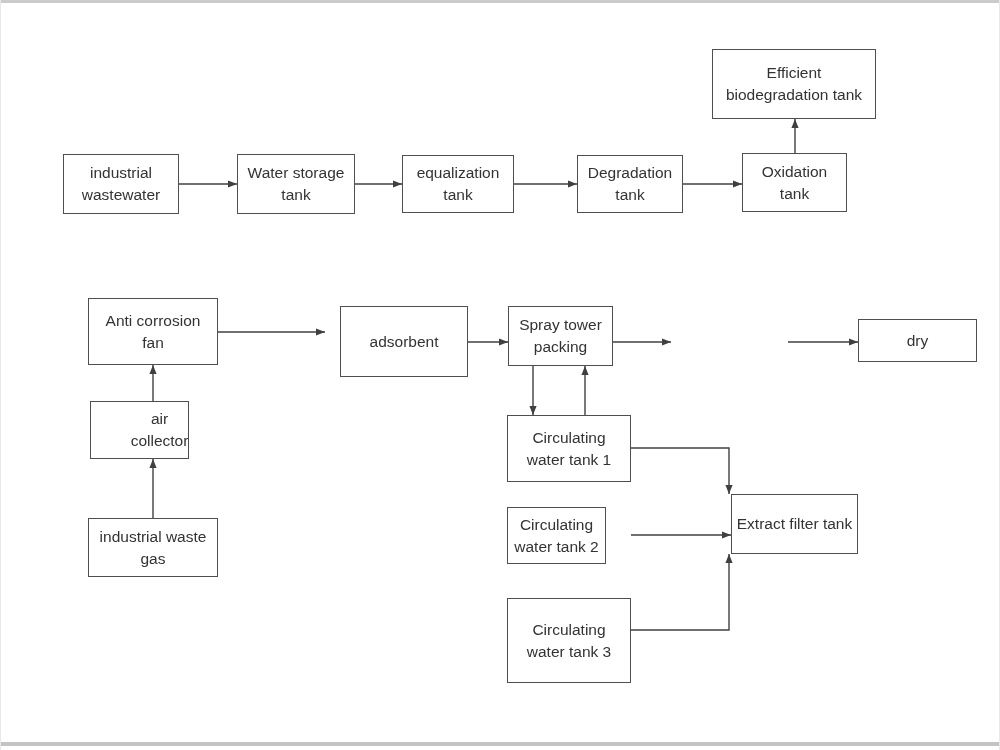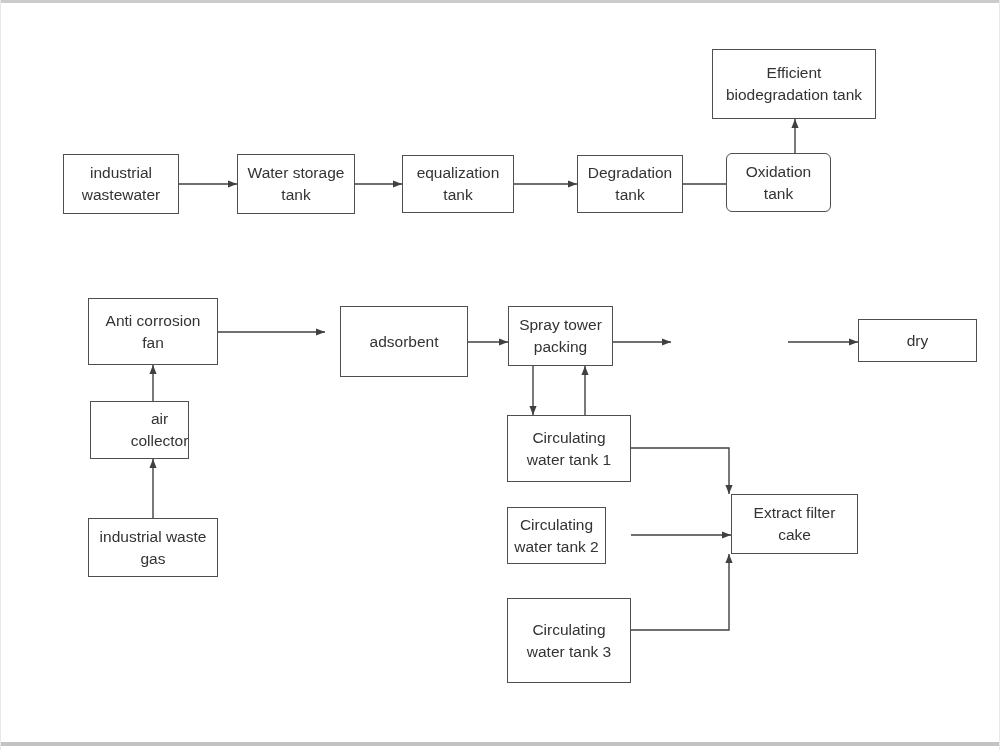--- a/index.html
+++ b/index.html
@@ -106,21 +106,21 @@
       </div>
       <div class="node" style="left: 237px; top: 154px; width: 118px; height: 60px;">
         <span class="node-label">Water storage tank</span>
       </div>
       <div class="node" style="left: 402px; top: 155px; width: 112px; height: 58px;">
         <span class="node-label">equalization tank</span>
       </div>
       <div class="node" style="left: 577px; top: 155px; width: 106px; height: 58px;">
         <span class="node-label">Degradation tank</span>
       </div>
-      <div class="node" style="left: 726px; top: 153px; width: 105px; height: 59px; border-radius: 6px;">
+      <div class="node" style="left: 742px; top: 153px; width: 105px; height: 59px;">
         <span class="node-label">Oxidation tank</span>
       </div>
       <div class="node" style="left: 712px; top: 49px; width: 164px; height: 70px; justify-content: flex-end;">
         <span class="node-label">Efficient biodegradation tank</span>
       </div>
       <div class="node" style="left: 88px; top: 298px; width: 130px; height: 67px;">
         <span class="node-label">Anti corrosion fan</span>
       </div>
       <div class="node" style="left: 90px; top: 401px; width: 99px; height: 58px; padding-left: 44px;">
         <span class="node-label">air collector</span>
@@ -140,20 +140,20 @@
       <div class="node" style="left: 507px; top: 415px; width: 124px; height: 67px;">
         <span class="node-label">Circulating water tank 1</span>
       </div>
       <div class="node" style="left: 507px; top: 507px; width: 99px; height: 57px;">
         <span class="node-label">Circulating water tank 2</span>
       </div>
       <div class="node" style="left: 507px; top: 598px; width: 124px; height: 85px;">
         <span class="node-label">Circulating water tank 3</span>
       </div>
       <div class="node" style="left: 731px; top: 494px; width: 127px; height: 60px;">
-        <span class="node-label">Extract filter cake</span>
+        <span class="node-label">Extract filter tank</span>
       </div>
     </div>
   <div class="frame-edge top"></div>
   <div class="frame-edge bottom"></div>
   <div class="frame-edge left"></div>
   <div class="frame-edge right"></div>
 </div>
 
 </body></html>

